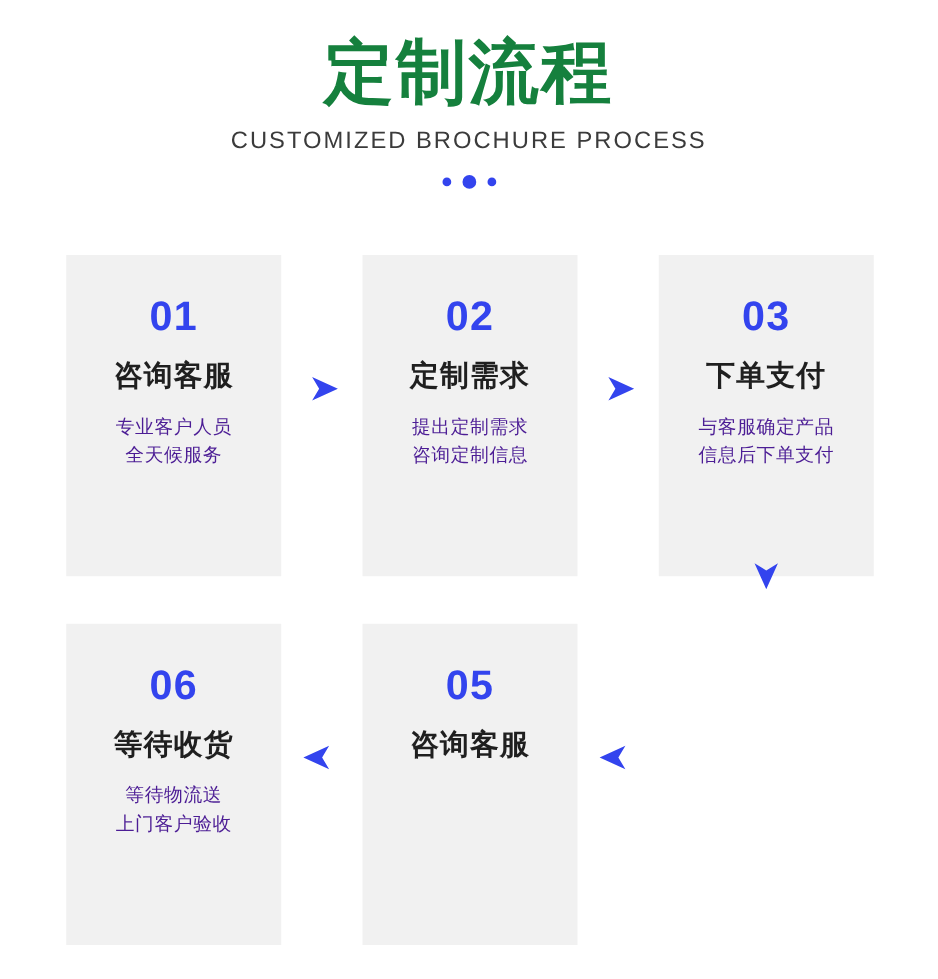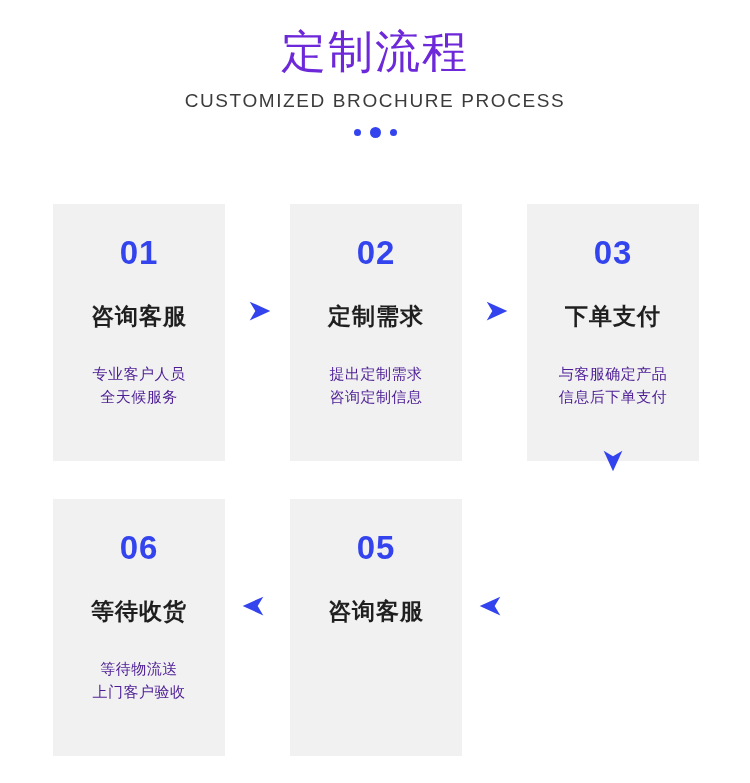--- a/index.html
+++ b/index.html
@@ -15,24 +15,24 @@
     overflow: hidden;
     position: relative;
   }
 
   
   .header {
     padding-top: 26px;
     text-align: center;
   }
   .main-title {
-    font-size: 45px;
-    font-weight: 400;
+    font-size: 56px;
+    font-weight: 700;
     letter-spacing: 2px;
-    color: #6d28d9;
+    color: #15803d;
     line-height: 1.15;
     margin: 0;
   }
   .sub-title {
     margin-top: 12px;
     font-size: 19px;
     font-weight: 400;
     letter-spacing: 1.6px;
     color: #3b3b3b;
   }
@@ -65,21 +65,20 @@
   .card {
     position: absolute;
     width: 172px;
     height: 257px;
     background: #f1f1f1;
     box-sizing: border-box;
     display: flex;
     flex-direction: column;
     align-items: center;
     text-align: center;
-    gap: 16px;
   }
   .card .num {
     font-size: 33px;
     font-weight: 700;
     color: #3344ee;
     letter-spacing: 1px;
     line-height: 1;
     margin-top: 32px;
   }
   .card .name {

